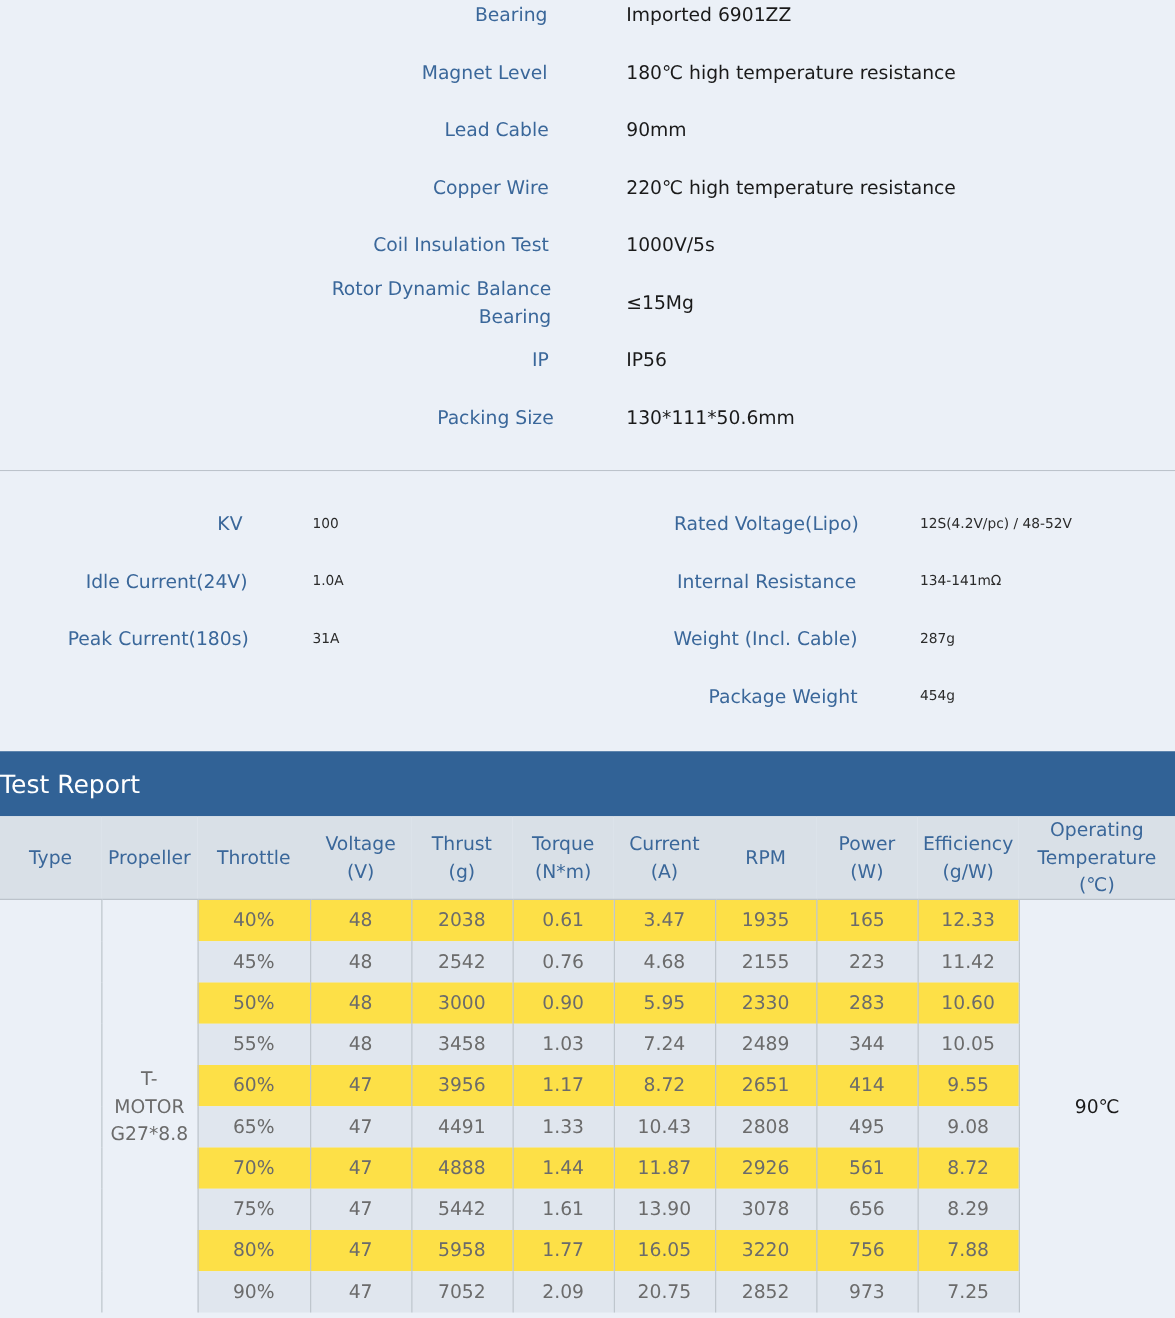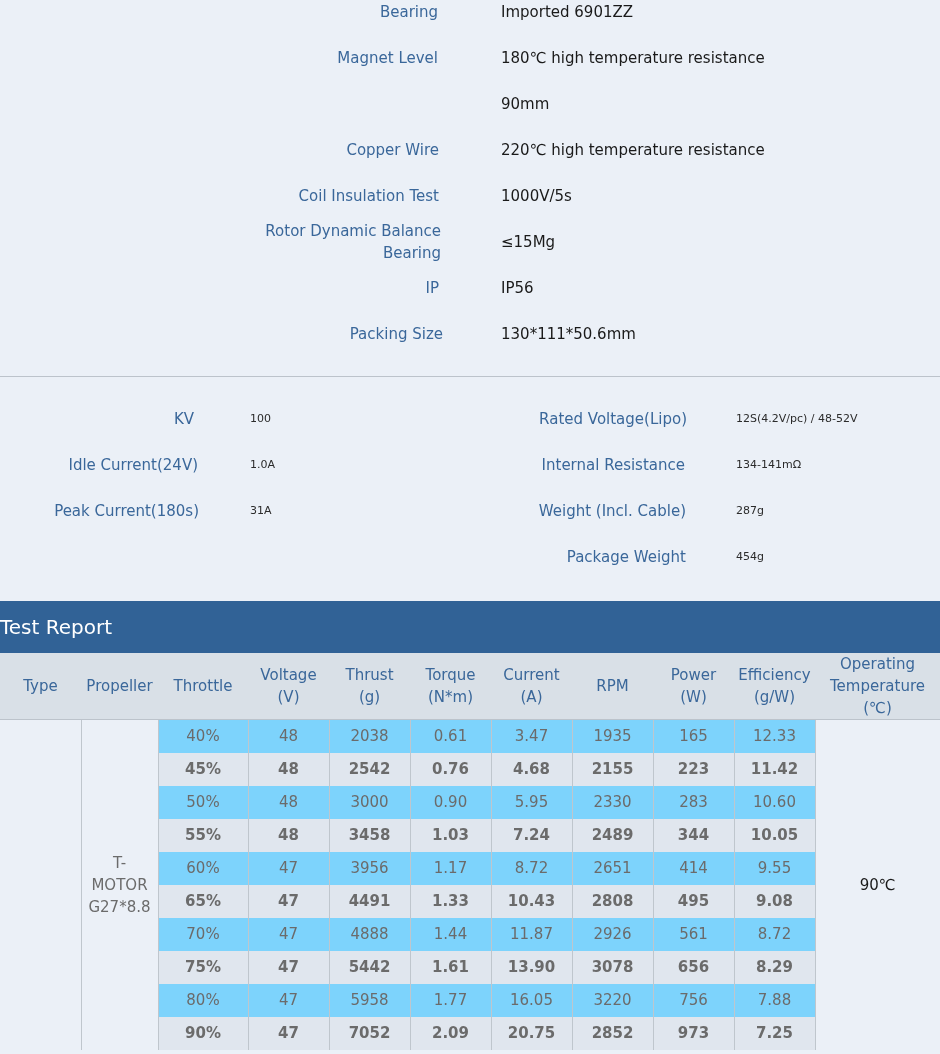--- a/index.html
+++ b/index.html
@@ -23,36 +23,37 @@
     
     .report-banner { position: absolute; left: 0; top: 601px; width: 940px; height: 52px; background: #316296; color: #ffffff; font-size: 20px; line-height: 52px; text-align: left; }
 
     
     .report-table { position: absolute; left: 0; top: 653px; width: 940px; border-collapse: collapse; table-layout: fixed; }
     .report-table th { background: #d9e0e7; color: #3a679a; font-weight: normal; font-size: 15px; line-height: 22px; height: 66px; text-align: center; vertical-align: middle; border-bottom: 1px solid #bcc3cb; padding: 0 2px; }
     .report-table td { height: 33px; text-align: center; vertical-align: middle; color: #6b6b6b; font-size: 15px; line-height: 22px; border-left: 1px solid #bfc6cd; }
     .report-table td.cell-type { border-left: none; background: #ebf0f7; }
     .report-table td.cell-prop { background: #ebf0f7; color: #6b6b6b; }
     .report-table td.cell-temp { background: #ebf0f7; color: #1a1a1a; }
-    .report-table tr.odd td.num { background: #7dd3fc; }
-    .report-table tr.even td.num { background: #e0e6ee; font-weight: bold; }
+    .report-table tr.odd td.num { background: #fde047; }
+    .report-table tr.even td.num { background: #e0e6ee; }
   </style>
 </head>
 <body>
 
 <div class="specs-top">
   <div class="spec-row" style="top:1px">
     <span class="spec-label" style="right:502px">Bearing</span>
     <span class="spec-value">Imported 6901ZZ</span>
   </div>
   <div class="spec-row" style="top:47px">
     <span class="spec-label" style="right:502px">Magnet Level</span>
     <span class="spec-value">180℃ high temperature resistance</span>
   </div>
   <div class="spec-row" style="top:93px">
+    <span class="spec-label" style="right:501px">Lead Cable</span>
     <span class="spec-value">90mm</span>
   </div>
   <div class="spec-row" style="top:139px">
     <span class="spec-label" style="right:501px">Copper Wire</span>
     <span class="spec-value">220℃ high temperature resistance</span>
   </div>
   <div class="spec-row" style="top:185px">
     <span class="spec-label" style="right:501px">Coil Insulation Test</span>
     <span class="spec-value">1000V/5s</span>
   </div>

